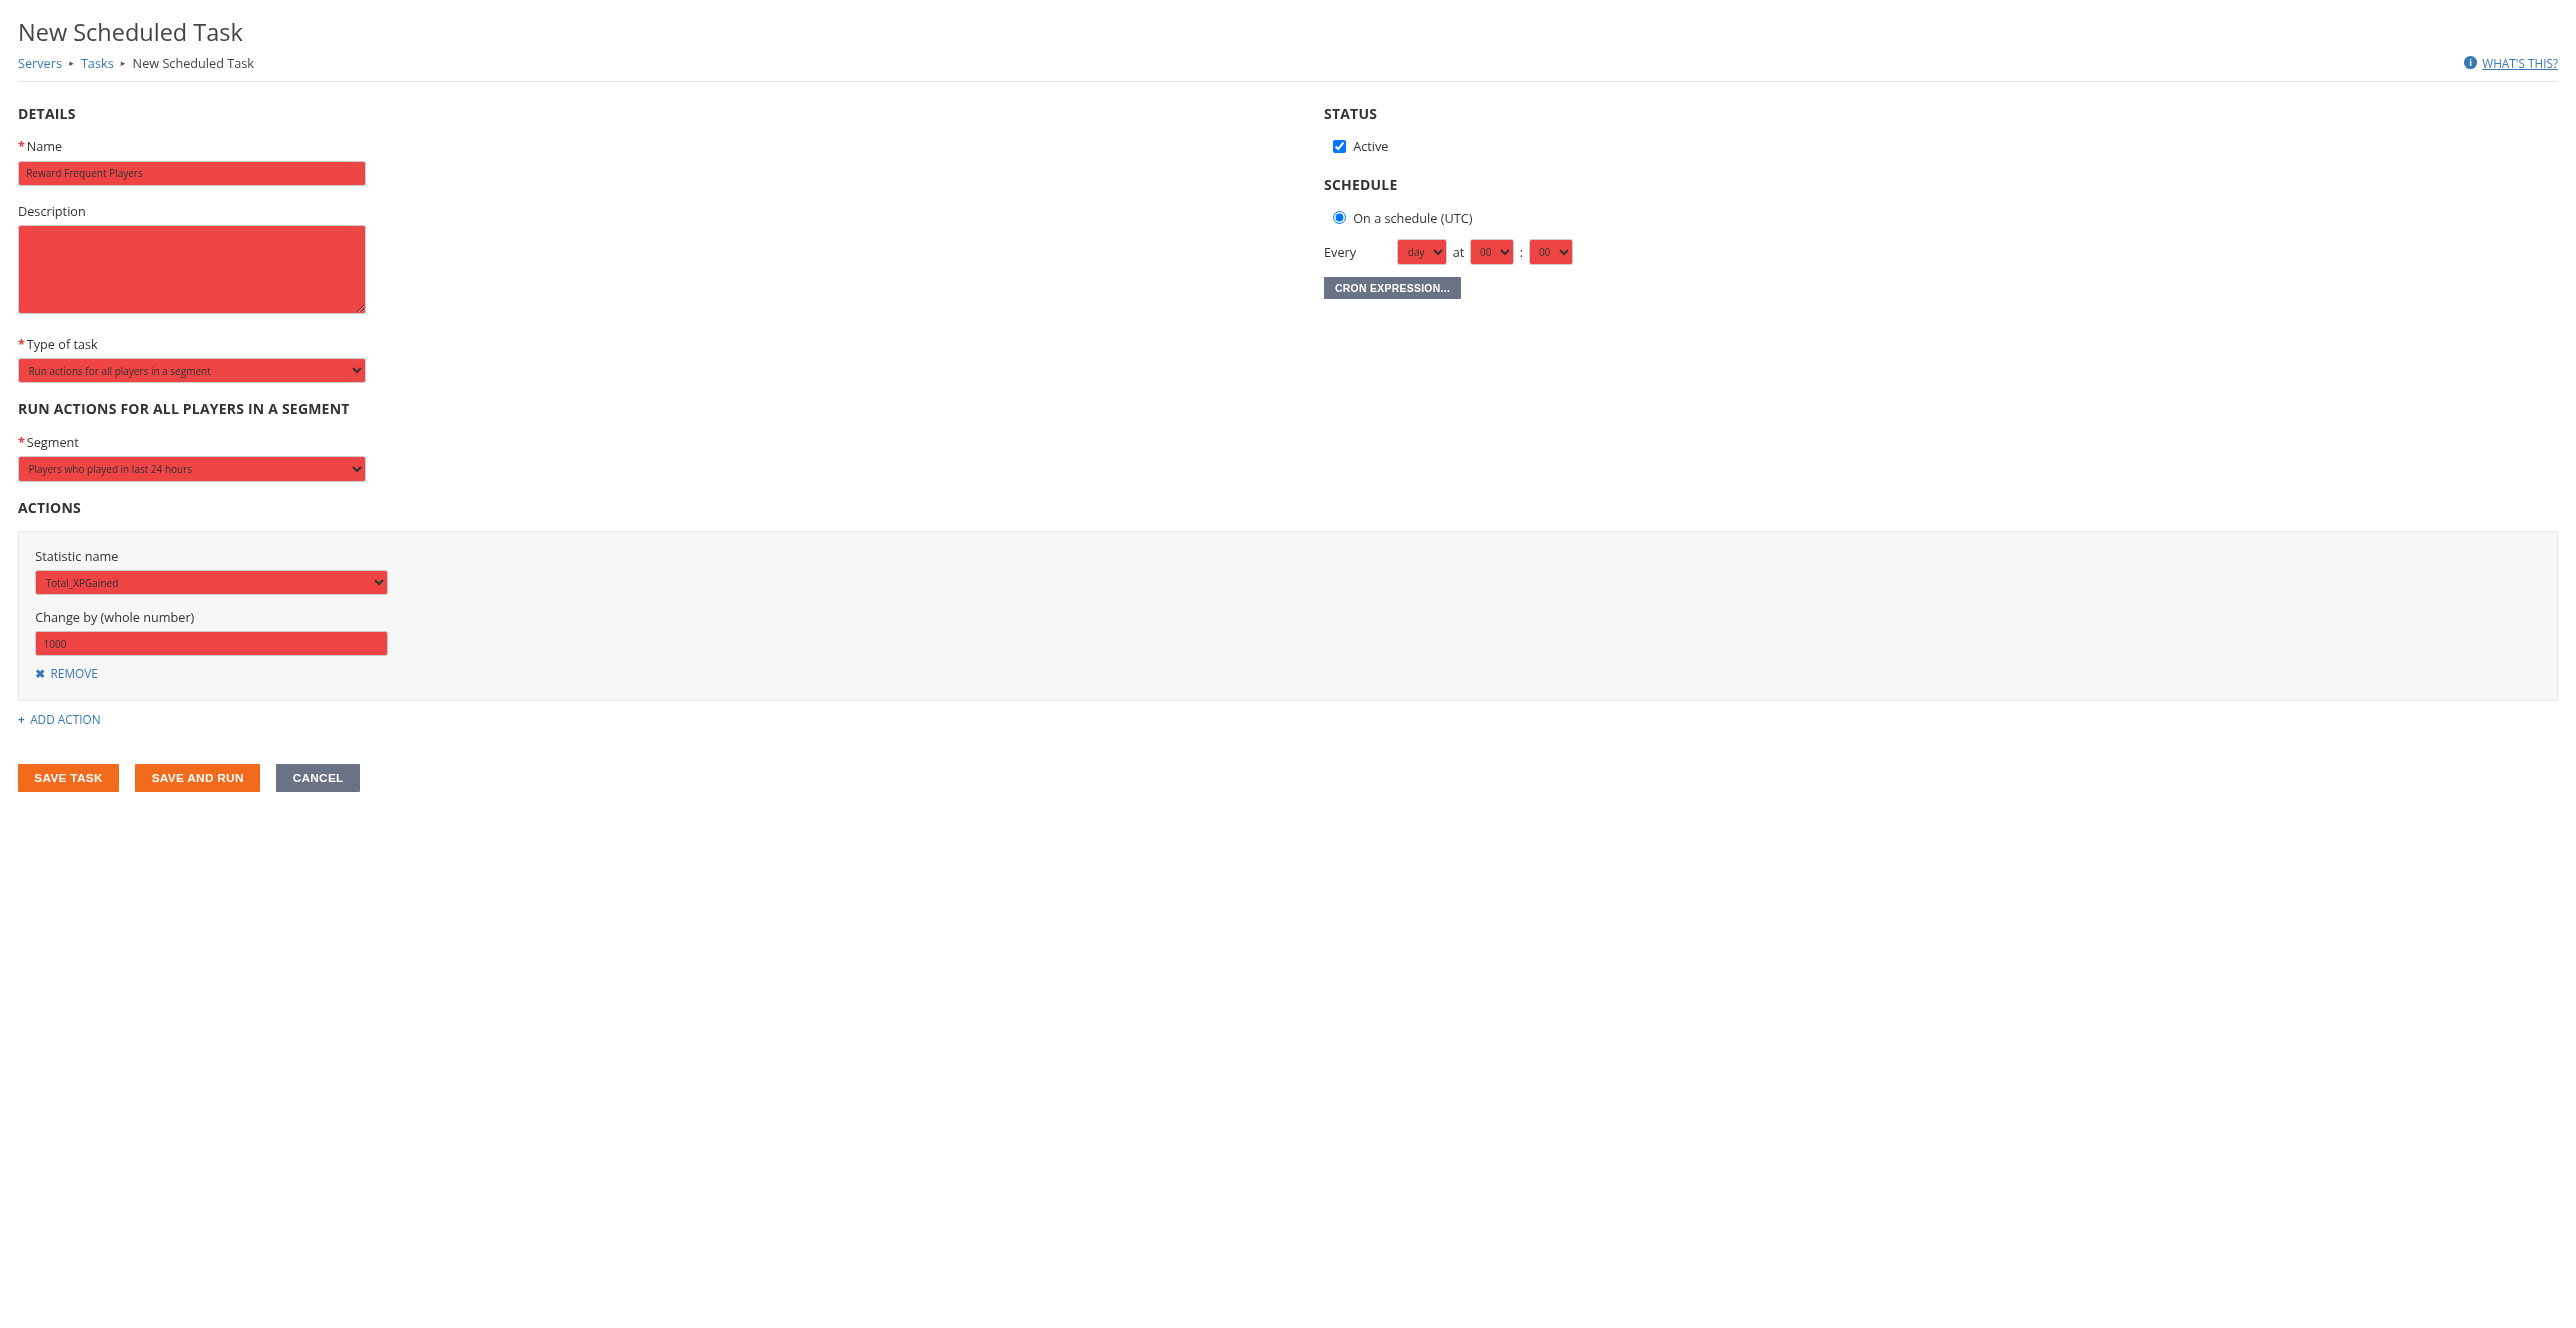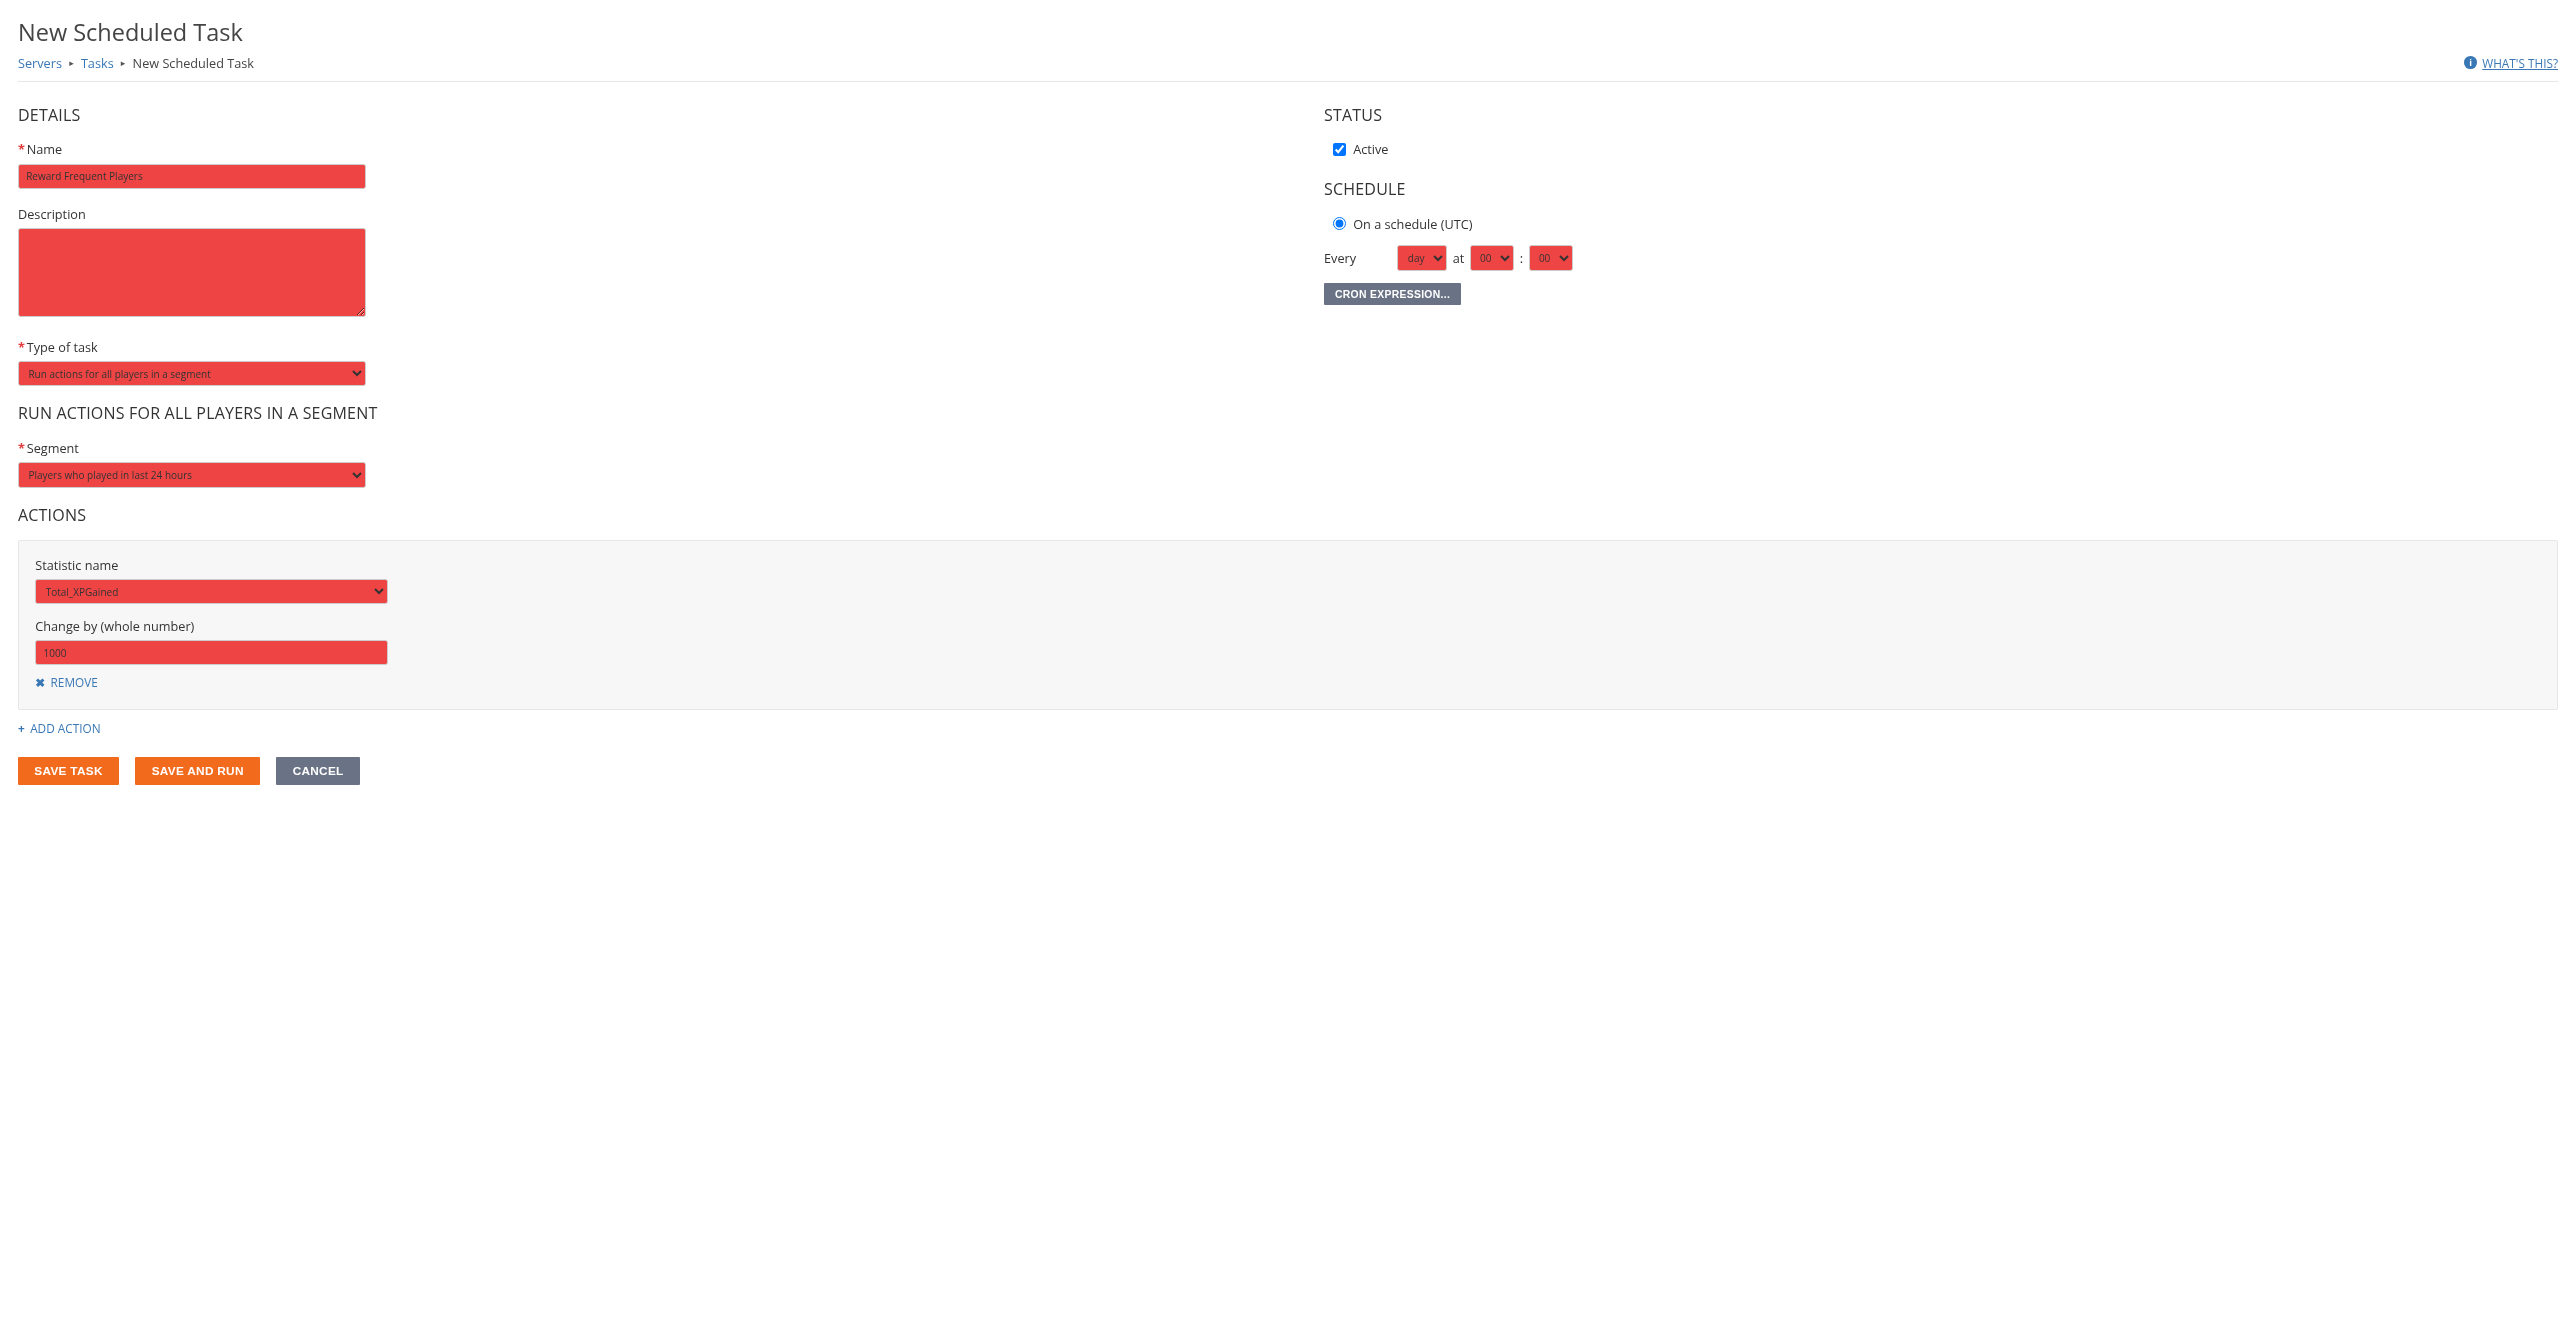--- a/index.html
+++ b/index.html
@@ -14,21 +14,21 @@
 .breadcrumbs a { color: #3a78b5; text-decoration: none; }
 .breadcrumbs .sep { color: #555; font-size: 9px; }
 .breadcrumbs .current { color: #444; }
 .whats-this { color: #3a78b5; font-size: 11.8px; display: flex; align-items: center; gap: 5.4px; }
 .whats-this .info-icon { display: inline-flex; width: 12.7px; height: 12.7px; border-radius: 50%; background: #3a78b5; color: #fff; align-items: center; justify-content: center; font-size: 9px; font-weight: bold; }
 
 .cols { display: flex; gap: 36px; }
 .col-left { flex: 0 0 50%; }
 .col-right { flex: 1; }
 
-.section-head { font-size: 16px; font-weight: 400; color: #333; margin-bottom: 14.5px; letter-spacing: 0.2px; }
+.section-head { font-size: 14px; font-weight: 700; color: #333; margin-bottom: 14.5px; letter-spacing: 0.2px; }
 
 .field { margin-bottom: 16.3px; }
 .req { color: #e03c3c; font-weight: bold; margin-right: 1.8px; }
 .label { font-size: 12.7px; color: #333; margin-bottom: 5.4px; display: block; }
 
 input[type=text], textarea, select {
   width: 100%; border: 0.9px solid #ccc; border-radius: 2.7px; padding: 4.5px 7.2px;
   font-size: 10px; font-family: inherit; background: #ef4444; color: #333;
 }
 textarea { height: 89px; resize: vertical; }
@@ -43,21 +43,21 @@
   padding: 14.5px 16.3px 18px 16.3px; display: flex; gap: 36px; margin-bottom: 9px;
 }
 .actions-left { flex: 0 0 326px; }
 .actions-right { flex: 0 0 353px; }
 .actions-right input[type=text] { width: 100%; }
 .actions-right select { width: 100%; }
 
 .link { color: #3a78b5; font-size: 11.8px; text-decoration: none; display: inline-flex; align-items: center; gap: 5.4px; cursor: pointer; }
 .link .x-icon, .link .plus-icon { font-weight: bold; }
 
-.btn-row { display: flex; gap: 16.3px; margin-top: 20px; }
+.btn-row { display: flex; gap: 16.3px; margin-top: 36px; }
 .btn {
   border: none; color: #fff; font-size: 11.8px; font-weight: 600;
   padding: 7.2px 16.3px; border-radius: 1px; cursor: pointer;
   letter-spacing: 0.3px;
 }
 .btn-orange { background: #f26a1b; }
 .btn-grey { background: #6a7385; }
 .btn-grey-sm { background: #6a7385; font-size: 10.4px; padding: 5.4px 11px; }
 
 .radio-row, .check-row { display: flex; align-items: center; gap: 7.2px; margin-bottom: 5.4px; font-size: 12.7px; }

